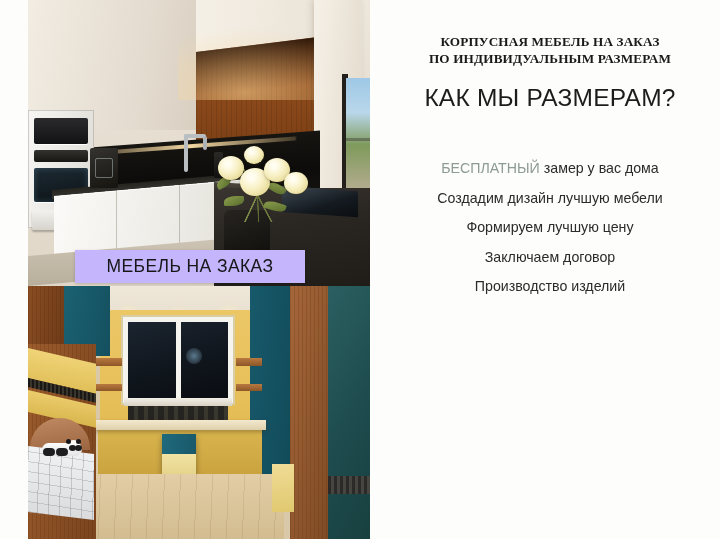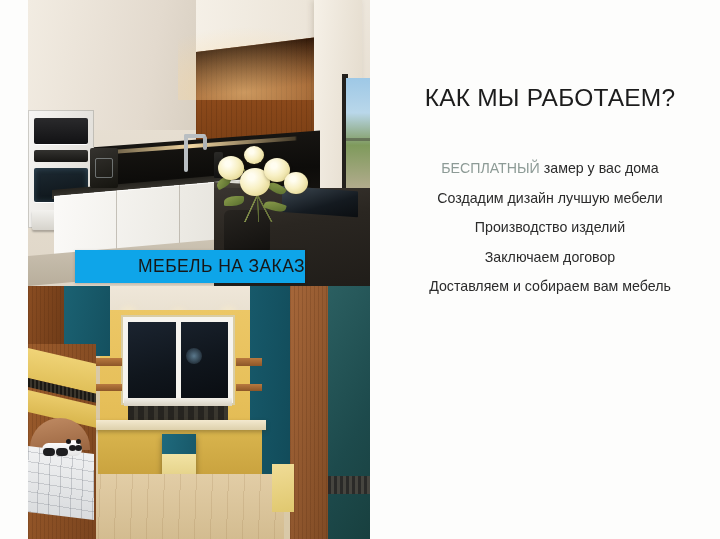--- a/index.html
+++ b/index.html
@@ -79,22 +79,22 @@
     background:
       linear-gradient(62deg,rgba(0,0,0,0) 48%,#6e7a3e 48.6%,#6e7a3e 50%,rgba(0,0,0,0) 50.6%),
       linear-gradient(115deg,rgba(0,0,0,0) 48%,#7d8a48 48.6%,#7d8a48 50%,rgba(0,0,0,0) 50.6%),
       linear-gradient(88deg,rgba(0,0,0,0) 48%,#5f6c35 48.6%,#5f6c35 50%,rgba(0,0,0,0) 50.6%);}
   .k-leaf{position:absolute;border-radius:60% 10% 60% 10%;background:linear-gradient(150deg,#8ea04e,#566b2c);}
   .fl{position:absolute;border-radius:50%;
     background:radial-gradient(circle at 38% 32%,#fffdf0 12%,#f8f0c4 45%,#e8dc9c 75%,#d6c87f 100%);
     box-shadow:0 1px 3px rgba(60,50,20,.35);}
 
   
-  .banner{position:absolute;left:47px;top:250px;width:230px;height:33px;background:#0ea5e9;
-    display:flex;align-items:center;justify-content:flex-end;box-shadow:0 1px 3px rgba(0,0,0,.18);z-index:6;}
+  .banner{position:absolute;left:47px;top:250px;width:230px;height:33px;background:#c4b5fd;
+    display:flex;align-items:center;justify-content:center;box-shadow:0 1px 3px rgba(0,0,0,.18);z-index:6;}
   .banner span{font-size:17.5px;font-weight:400;letter-spacing:.4px;color:#171717;white-space:nowrap;}
 
   
   .r-ceiling{position:absolute;left:0;top:0;width:342px;height:42px;
     background:linear-gradient(180deg,#efe7d9,#e6ddcc);}
   .r-ceil-light{position:absolute;width:9px;height:5px;border-radius:50%;
     background:radial-gradient(ellipse,#fff8e2,#f0e2bd);box-shadow:0 0 7px 3px rgba(255,240,200,.55);}
   .r-backwall{position:absolute;left:72px;top:24px;width:156px;height:150px;
     background:linear-gradient(180deg,#ecc766 0%,#e6bf59 60%,#dfb74f 100%);}
   .r-teal-l{position:absolute;left:34px;top:0;width:48px;height:70px;background:linear-gradient(100deg,#1b6273,#14505f);}
@@ -268,25 +268,29 @@
         <div class="patch" style="left:27px;top:5px;"></div>
         <div class="patch" style="left:33px;top:5px;"></div>
         <div class="limb" style="left:1px;"></div>
         <div class="limb" style="left:14px;"></div>
       </div>
     </div>
   </div>
 
   <div class="text-col">
 
-
-    <div class="headline">КАК МЫ РАБОТАЕМ?</div>
+    <div class="kicker">
+      <div>КОРПУСНАЯ МЕБЕЛЬ НА ЗАКАЗ</div>
+      <div>ПО ИНДИВИДУАЛЬНЫМ РАЗМЕРАМ</div>
+    </div>
+
+    <div class="headline">КАК МЫ РАЗМЕРАМ?</div>
 
     <div class="steps">
       <div class="step"><span class="free">БЕСПЛАТНЫЙ</span><span> замер у вас дома</span></div>
       <div class="step">Создадим дизайн лучшую мебели</div>
+      <div class="step">Формируем лучшую цену</div>
+      <div class="step">Заключаем договор</div>
       <div class="step">Производство изделий</div>
-      <div class="step">Заключаем договор</div>
-      <div class="step">Доставляем и собираем вам мебель</div>
     </div>
 
   </div>
 </div>
 
 </body></html>

